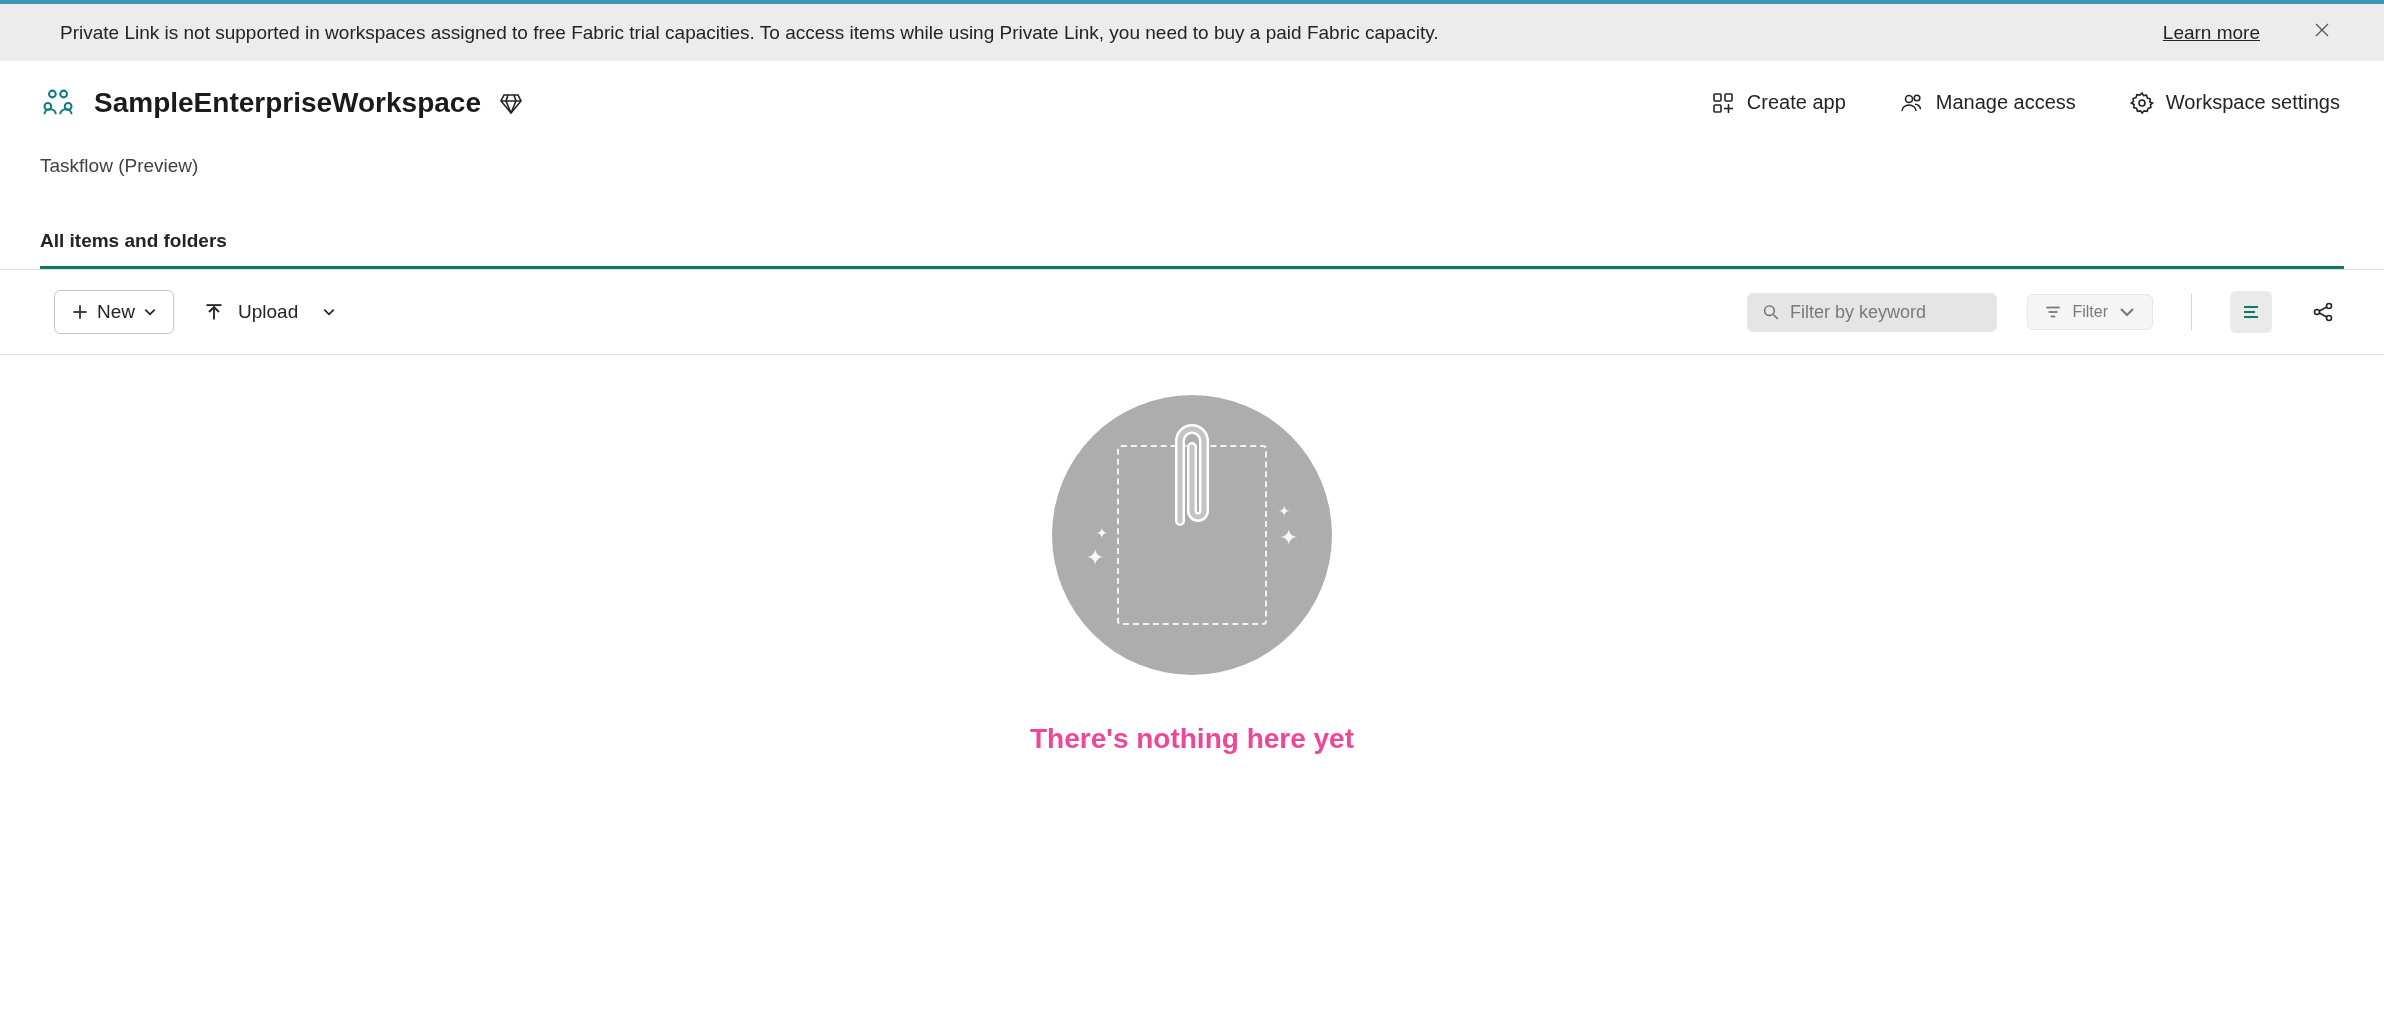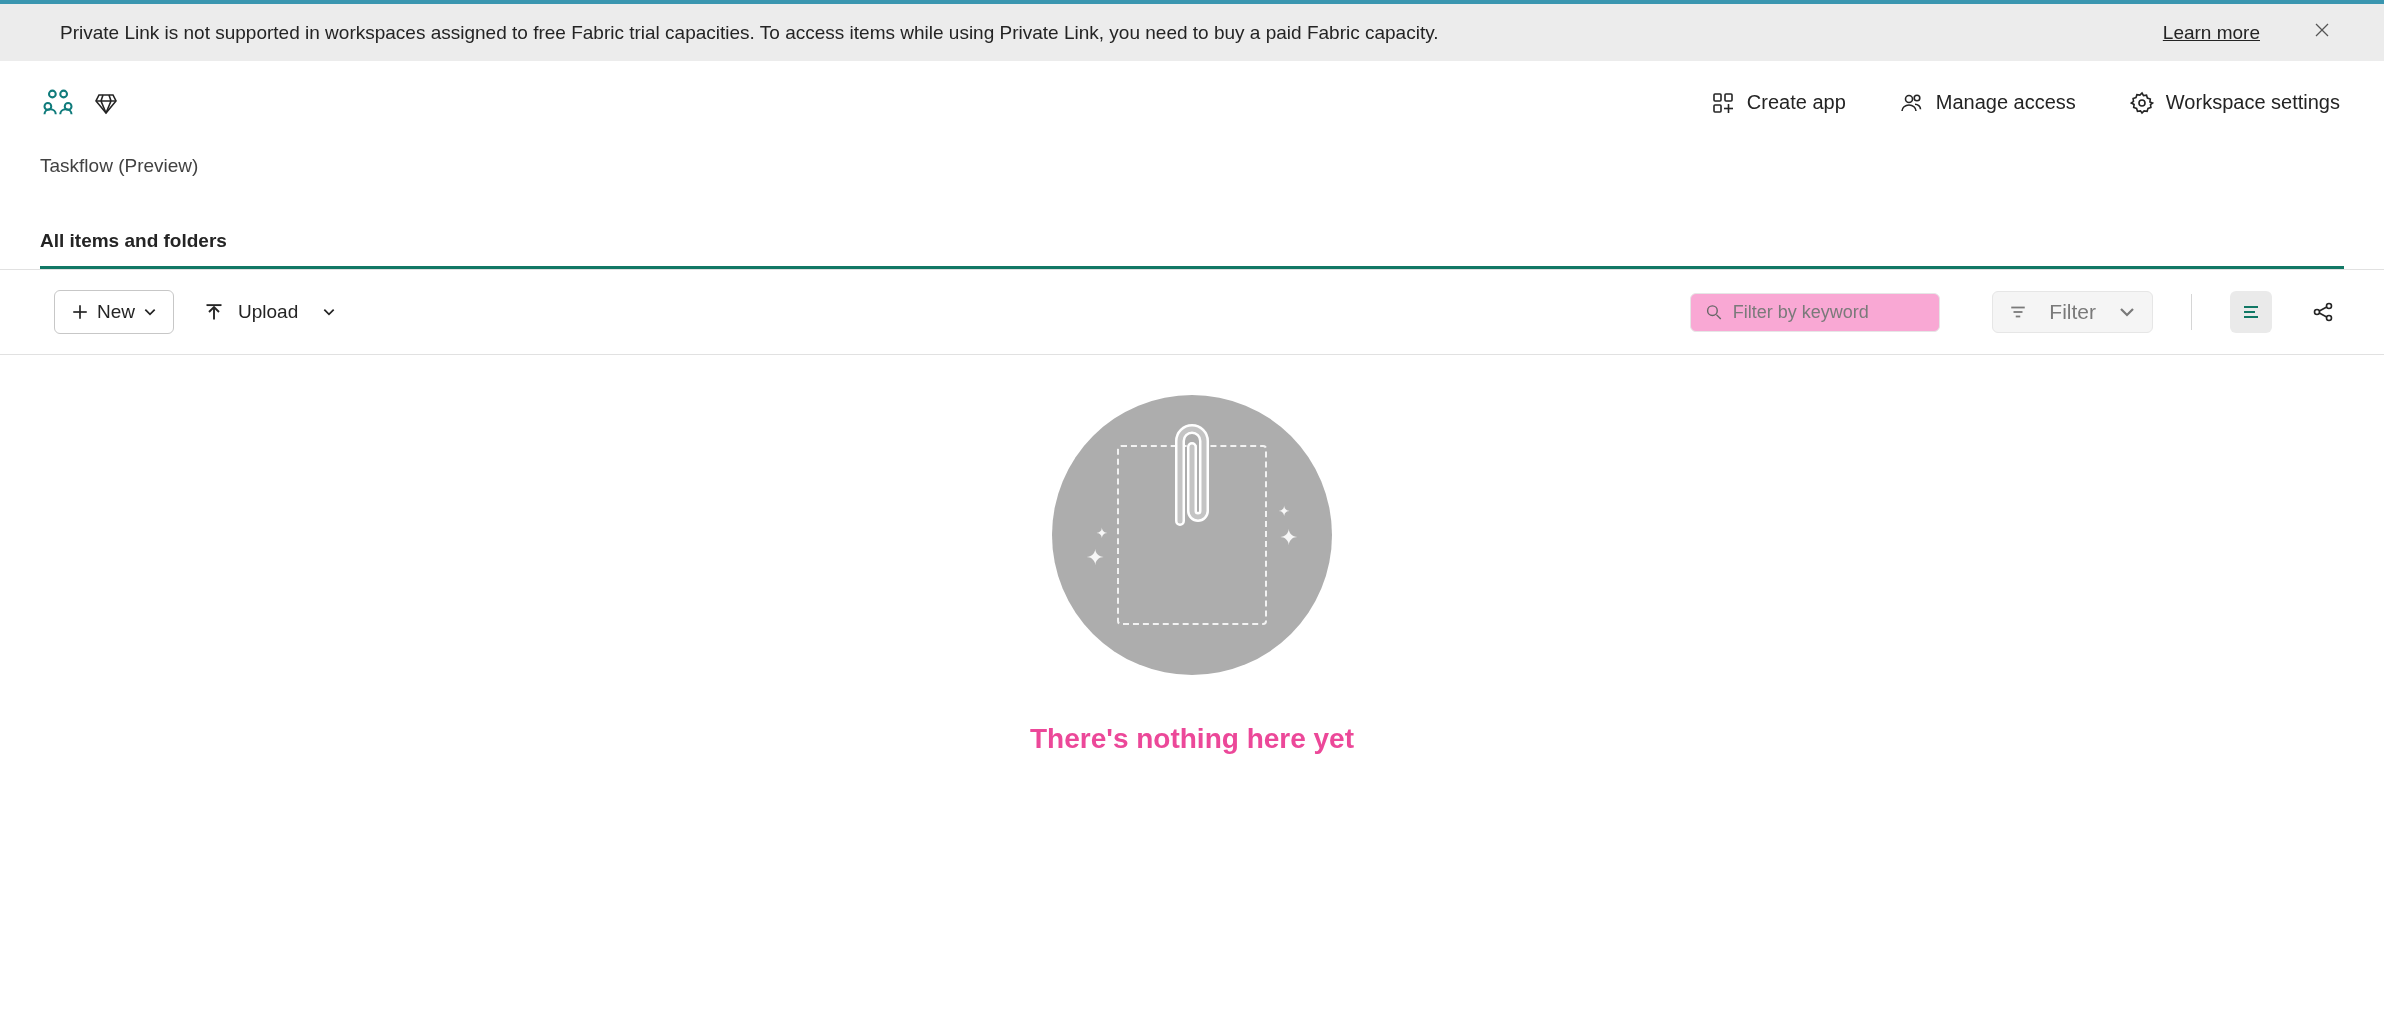--- a/index.html
+++ b/index.html
@@ -93,21 +93,21 @@
       font-size: 19px;
       cursor: pointer;
       color: #242424;
     }
     .btn-upload .up-arrow { width: 20px; height: 20px; }
     .btn-upload .chev { margin-left: 10px; }
 
     .toolbar-spacer { flex: 1; }
 
     .filter-input-wrap {
-      background: #f9a8d4;
+      background: #e5e5e5;
       border: 1px solid #e6e6e6;
       border-radius: 6px;
       display: flex;
       align-items: center;
       padding: 8px 14px;
       width: 250px;
       gap: 10px;
     }
     .filter-input-wrap svg { width: 20px; height: 20px; color: #666; }
     .filter-input {
@@ -119,26 +119,25 @@
       width: 100%;
     }
     .filter-input::placeholder { color: #7a7a7a; }
 
     .filter-btn {
       background: #f5f5f5;
       border: 1px solid #e6e6e6;
       border-radius: 6px;
       display: inline-flex;
       align-items: center;
-      gap: 22px;
+      gap: 10px;
       padding: 8px 16px;
-      font-size: 21px;
+      font-size: 16px;
       color: #7a7a7a;
       cursor: pointer;
-      margin-left: 22px;
     }
     .filter-btn svg { width: 18px; height: 18px; }
 
     .vr { width: 1px; height: 36px; background: #d6d6d6; margin: 0 8px; }
 
     .view-toggle {
       background: #eaeaea;
       border-radius: 6px;
       width: 42px; height: 42px;
       display: inline-flex; align-items: center; justify-content: center;
@@ -218,20 +217,21 @@
   <span class="ws-icon">
     <svg viewBox="0 0 32 32" fill="none" stroke="currentColor" stroke-width="1.8">
       <circle cx="11" cy="8" r="3"></circle>
         <circle cx="21" cy="8" r="3"></circle>
       <circle cx="7" cy="19" r="3"></circle>
         <circle cx="25" cy="19" r="3"></circle>
       <path d="M4 26c0-2.5 2-4.5 5-4.5s5 2 5 4.5"></path>
       <path d="M18 26c0-2.5 2-4.5 5-4.5s5 2 5 4.5"></path>
     </svg>
   </span>
+  <span class="ws-title">SampleEnterpriseWorkspace</span>
   <span class="diamond-icon">
     <svg viewBox="0 0 24 24" fill="none" stroke="currentColor" stroke-width="1.6">
       <path d="M5 4h14l3 6-10 12L2 10l3-6z"></path>
       <path d="M2 10h20M9 4l-2 6 5 12M15 4l2 6-5 12"></path>
     </svg>
   </span>
   <div class="header-spacer"></div>
   <div class="header-action">
     <svg viewBox="0 0 24 24" fill="none" stroke="currentColor" stroke-width="1.6">
       <rect x="3" y="3" width="7" height="7" rx="1"></rect>

